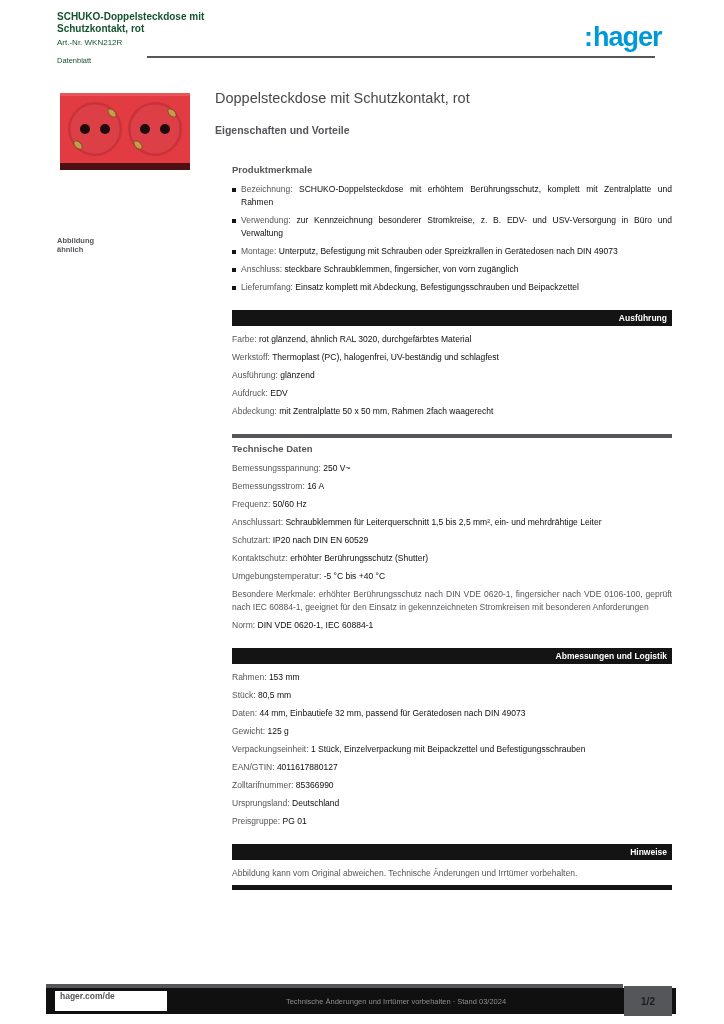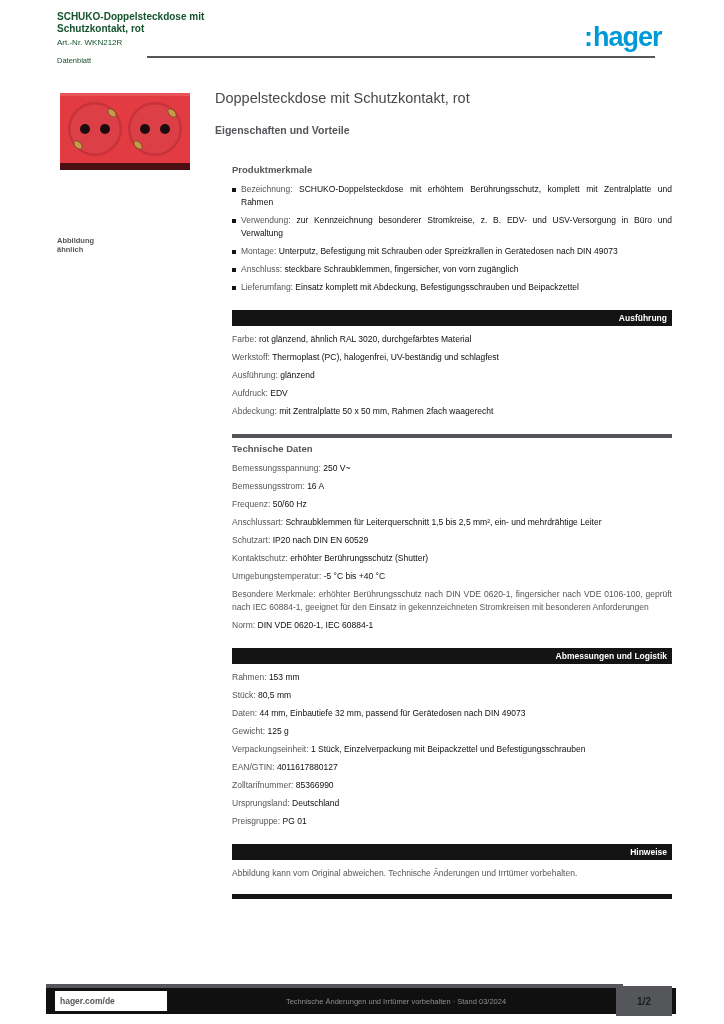--- a/index.html
+++ b/index.html
@@ -29,35 +29,35 @@
   
   .prod-title{left:215px;top:90px;width:460px;font-size:14.5px;font-weight:normal;color:#47484B;line-height:17px;}
   .prod-subtitle{left:215px;top:124px;width:300px;font-size:10.5px;font-weight:bold;color:#55565A;line-height:13px;}
 
   
   .list{left:232px;top:164px;width:440px;}
   .sec{margin-bottom:16px;}
   .sec-h{font-size:9.5px;font-weight:bold;color:#55565A;margin-bottom:7px;line-height:12px;}
   .sec.hdr-dark > .sec-h{background:#141414;color:#ffffff;padding:3px 5px;font-size:8.5px;line-height:10px;text-align:right;}
   .sec.hdr-rule > .sec-h{border-top:4px solid #55565A;padding-top:5px;}
-  .sec.rule-after{border-bottom:5px solid #141414;padding-bottom:9px;}
+  .sec.rule-after{border-bottom:5px solid #141414;}
   .row{font-size:8.5px;line-height:13px;margin-bottom:5px;text-align:justify;}
   .lbl{color:#55565A;}
   .val{color:#0E0E10;}
   .sec.bullets .row{position:relative;padding-left:9px;}
   .sec.bullets .row::before{content:"";position:absolute;left:0;top:5px;width:3.5px;height:3.5px;background:#141414;}
   .row.para .val{color:#55565A;}
 
   
   .foot-accent{left:46px;top:984px;width:577px;height:4px;background:#55565A;}
   .footer-bar{left:46px;top:988px;width:630px;height:26px;background:#101010;}
-  .site-box{position:absolute;left:9px;top:3px;width:112px;height:20px;background:#ffffff;display:flex;align-items:center;padding-left:5px;box-sizing:border-box;}
+  .site-box{position:absolute;left:9px;top:3px;width:112px;height:20px;background:#ffffff;display:flex;padding-left:5px;box-sizing:border-box;}
   .site-box a{color:#55565A;font-size:8.5px;text-decoration:none;font-weight:bold;}
   .foot-center{position:absolute;left:200px;top:0;width:300px;height:26px;display:flex;align-items:center;justify-content:center;color:#8E8F91;font-size:7.5px;text-align:center;line-height:9px;}
-  .page-badge{position:absolute;right:4px;top:-2px;width:56px;height:30px;background:#55565A;color:#1c1c1e;font-size:10px;font-weight:bold;display:flex;align-items:center;justify-content:center;}
+  .page-badge{position:absolute;right:4px;top:-2px;width:48px;height:30px;background:#55565A;color:#1c1c1e;font-size:10px;font-weight:bold;display:flex;align-items:center;justify-content:center;}
 </style>
 </head>
 <body>
 
 <div class="abs doc-head">
   <div class="t">SCHUKO-Doppelsteckdose mit</div>
   <div class="t">Schutzkontakt, rot</div>
   <div class="ref">Art.-Nr. WKN212R</div>
   <div class="sub">Datenblatt</div>
 </div>

